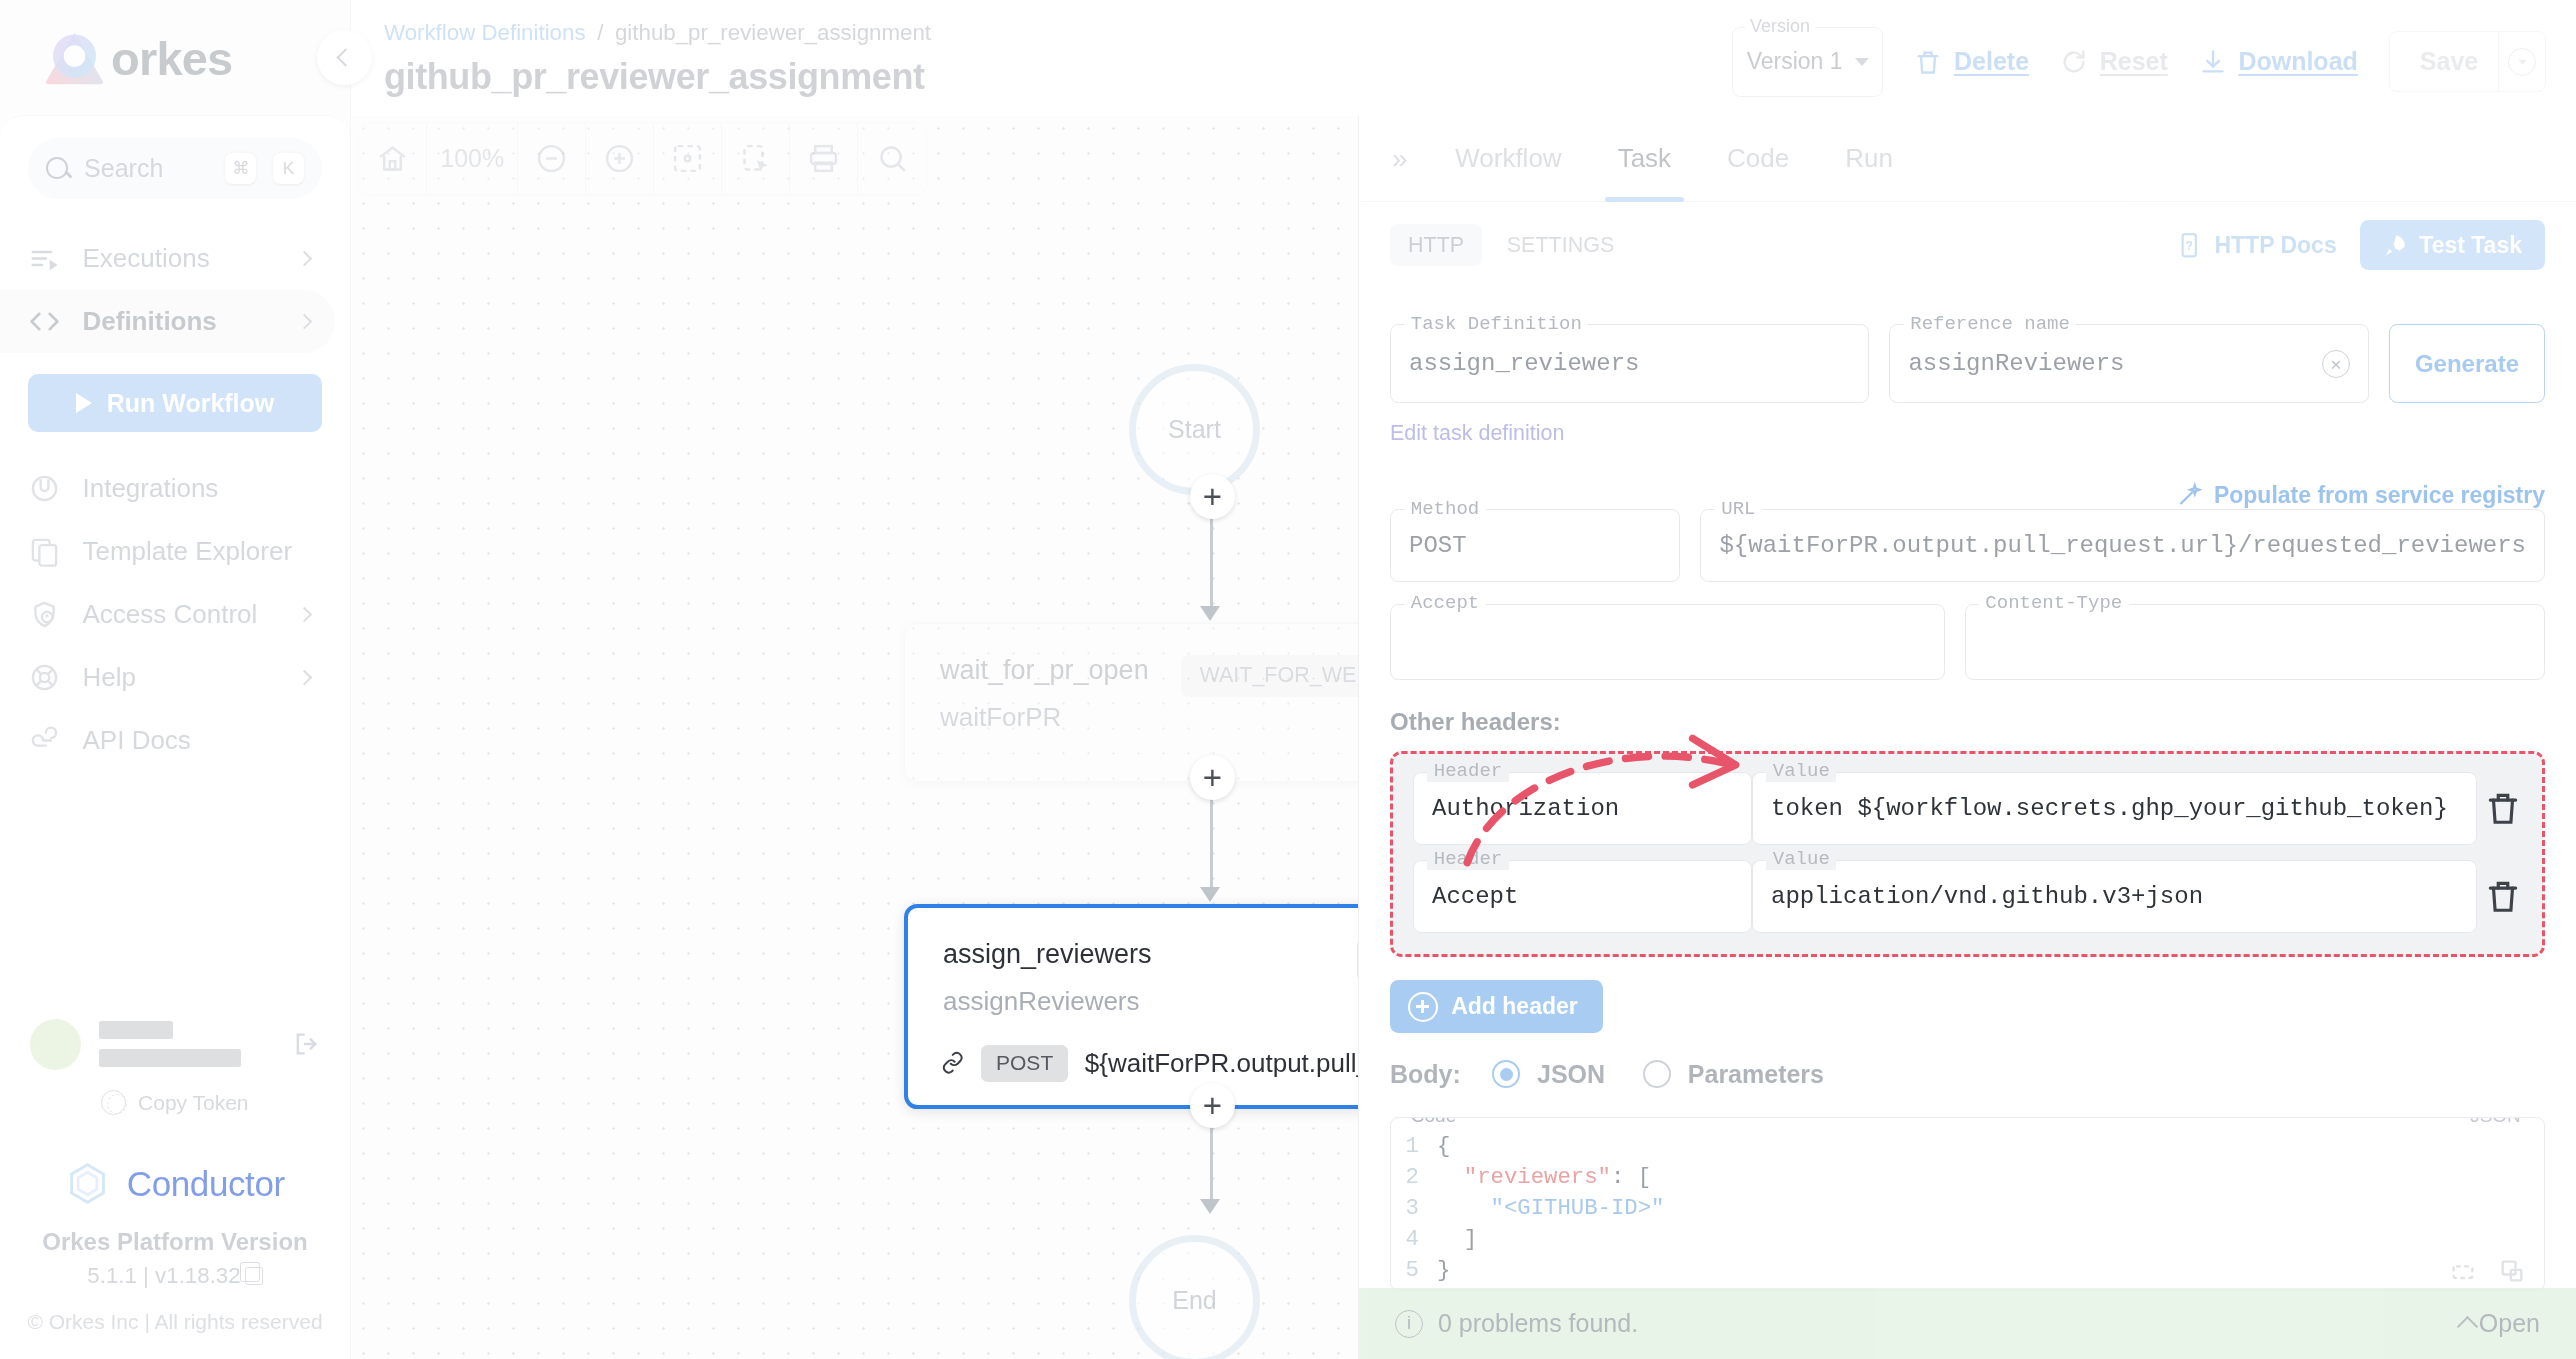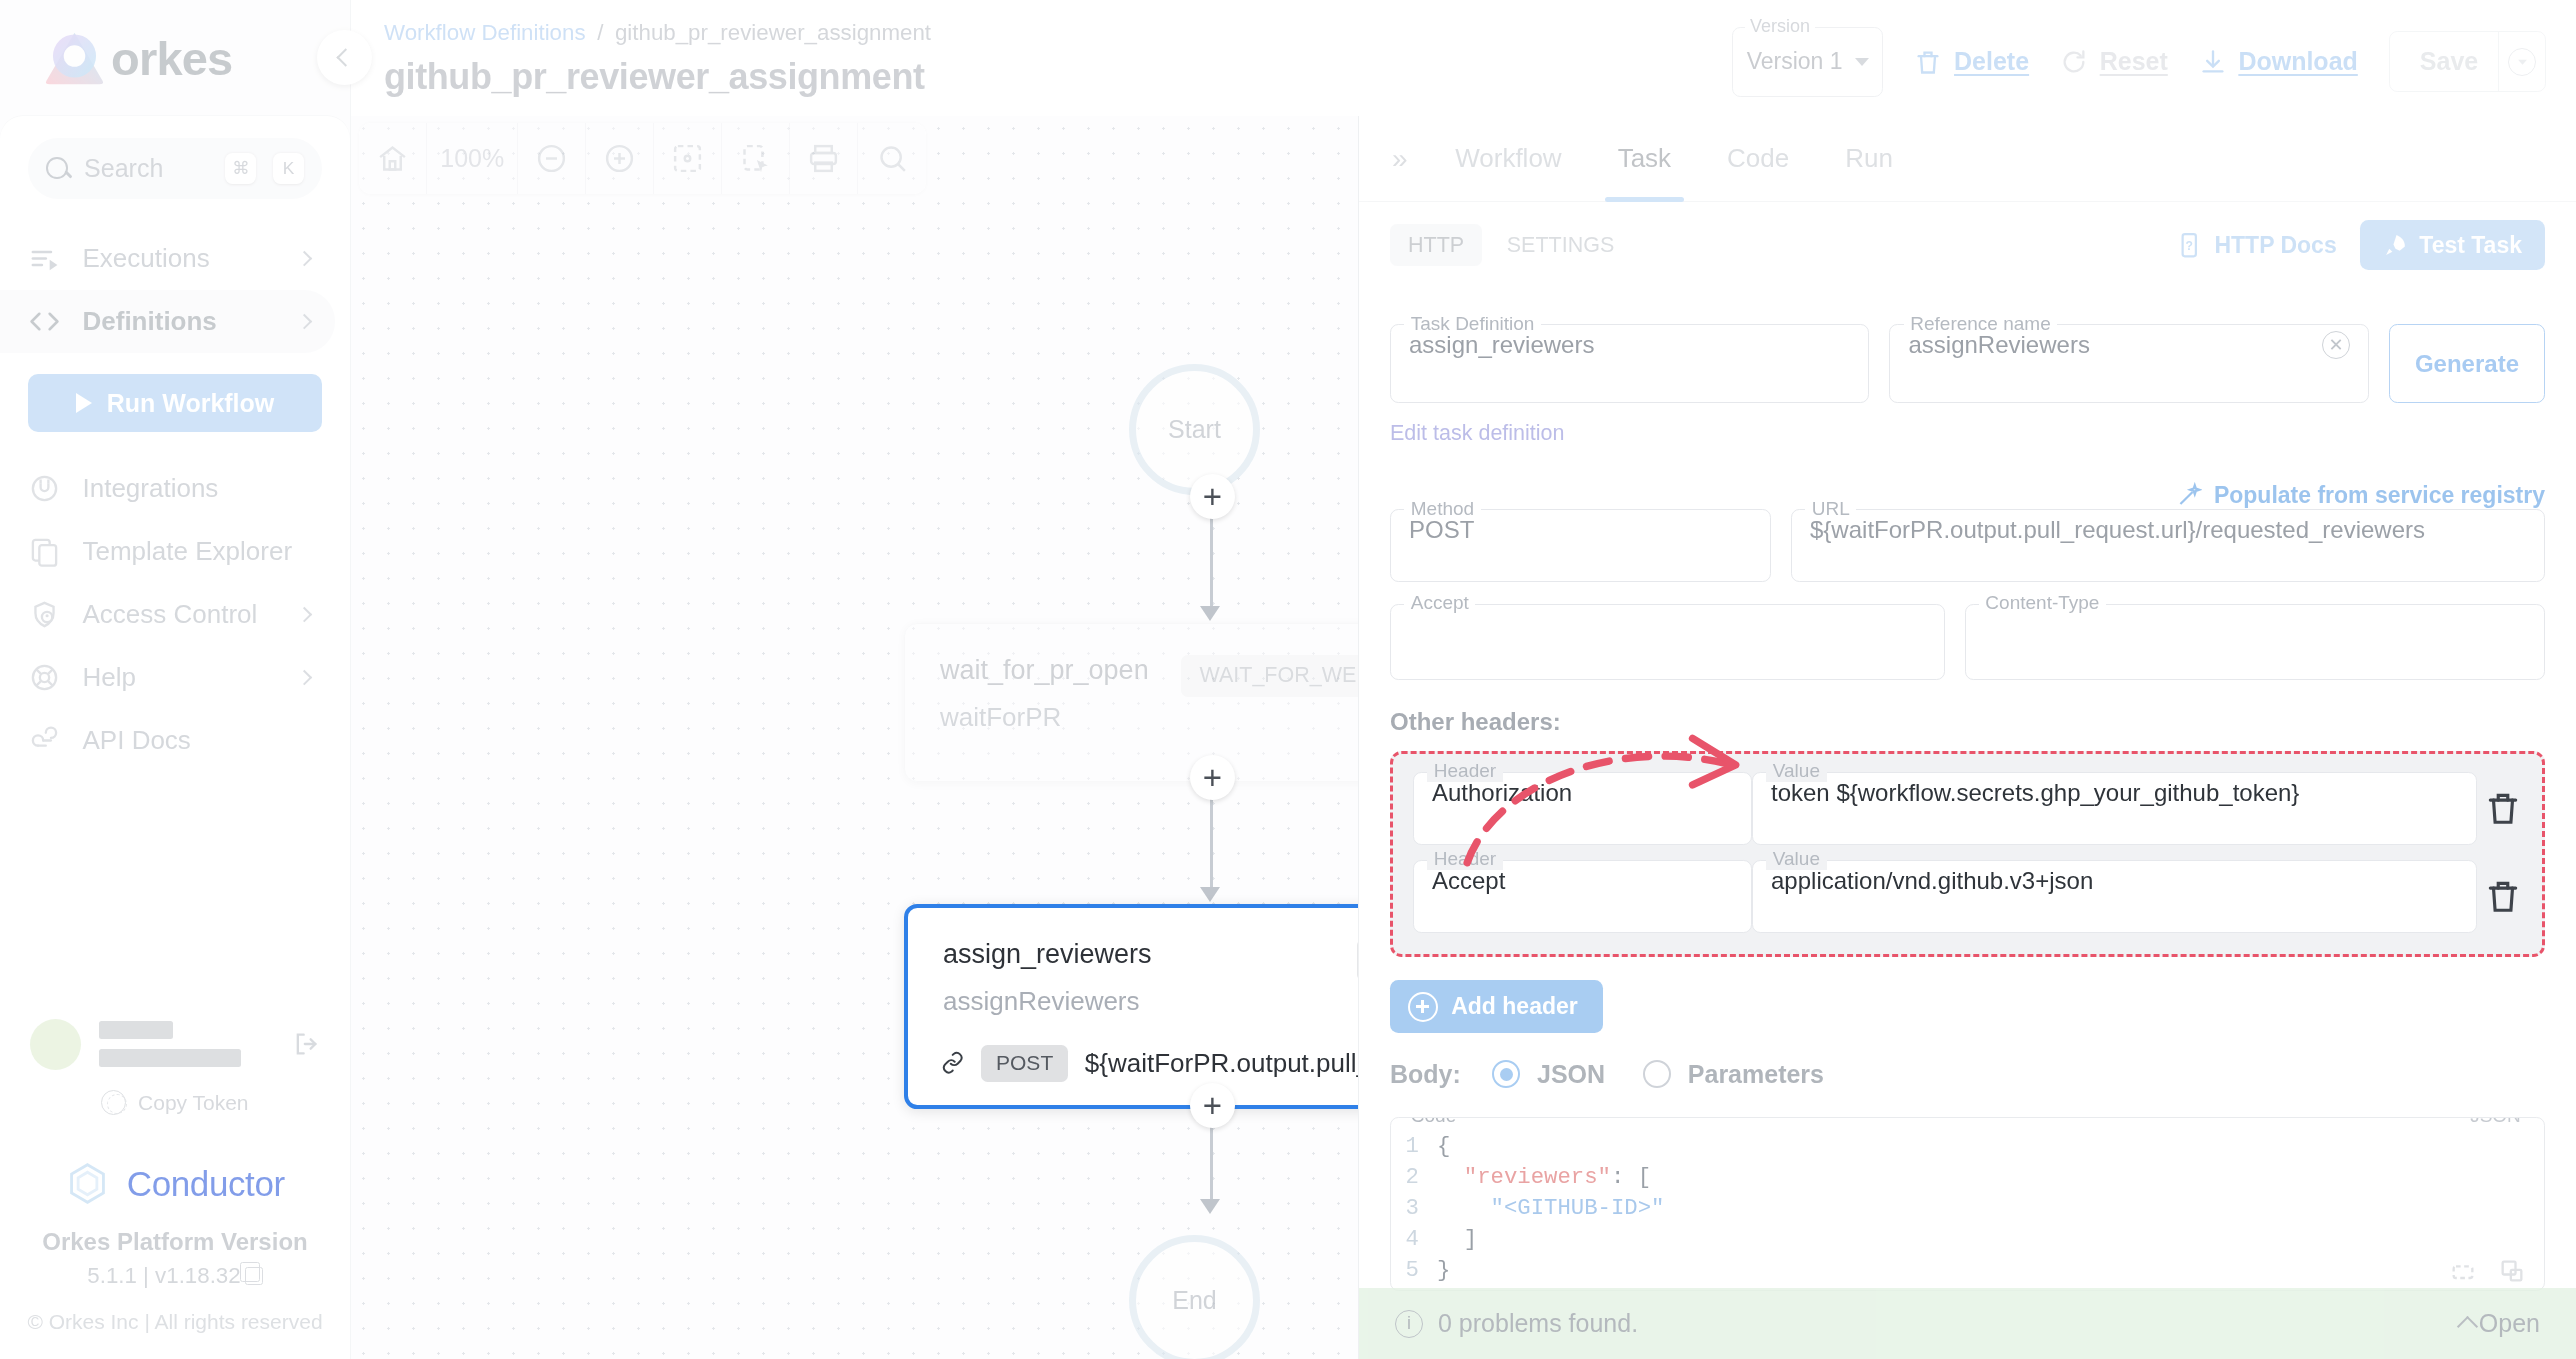--- a/index.html
+++ b/index.html
@@ -172,21 +172,21 @@
   .seg { display:flex; gap: 6.6px;}
   .seg-item { padding: 8.3px 18px; border-radius:6.6px; font-size:21.5px; color:#b9bec4; cursor:pointer;}
   .seg-item.active { background:#f3f4f6; color:#9ba0a7;}
   .sub-right { margin-left:auto; display:flex; align-items:center; gap:23px;}
   .docs-link { display:flex; align-items:center; gap:11.6px; font-size:23px; font-weight:700; color:#9cc4ee; cursor:pointer;}
   .test-task { background:#a9cdf2; color:#fff; border-radius:8.3px; padding: 11.6px 23px; font-size:23px; font-weight:700;
                display:flex; align-items:center; gap:11.6px; cursor:pointer;}
 
   .panel-body { flex:1; overflow:hidden; padding: 0 31px; position:relative;}
   .fieldrow { display:flex; gap: 20px; align-items:flex-start; }
-  .fld { position:relative; border:0.8px solid #e6e8ec; border-radius:8.3px; background:#fff; height: 73px; display:flex; align-items:flex-start; padding: 6px 18px;}
+  .fld { position:relative; border:0.8px solid #e6e8ec; border-radius:8.3px; background:#fff; height: 73px; display:flex; align-items:center; padding: 6px 18px; font-family: Liberation Mono, monospace;}
   .fld-lg { height: 79px; }
   .fld .lg { position:absolute; top:-12.4px; left:13.2px; background:#fff; padding:0 6.6px; font-size:19px; color:#b5bac1;}
   .fld .val { font-size:24px; color:#9ca1a8; flex:1; white-space:nowrap; overflow:hidden;}
   .fld .clear { width:28px;height:28px;border:1.7px solid #cfd3d8;border-radius:50%;display:flex;align-items:center;justify-content:center;color:#c1c6cc;font-size:18px;}
   .btn-outline { border:0.8px solid #b7d4f4; border-radius:8.3px; height:73px; padding: 0 25px; display:flex; align-items:center;
                  font-size:24px; color:#a8cbf2; font-weight:600; cursor:pointer; background:#fff;}
   .link-sm { font-size:21.5px; color:#bcbde8; cursor:pointer; }
   .populate { display:flex; align-items:center; justify-content:flex-end; gap:11.6px; font-size:23px; font-weight:600; color:#9cc4ee; cursor:pointer;}
   .other-hdr { font-size:24px; font-weight:700; color:#a7acb3;}
 

